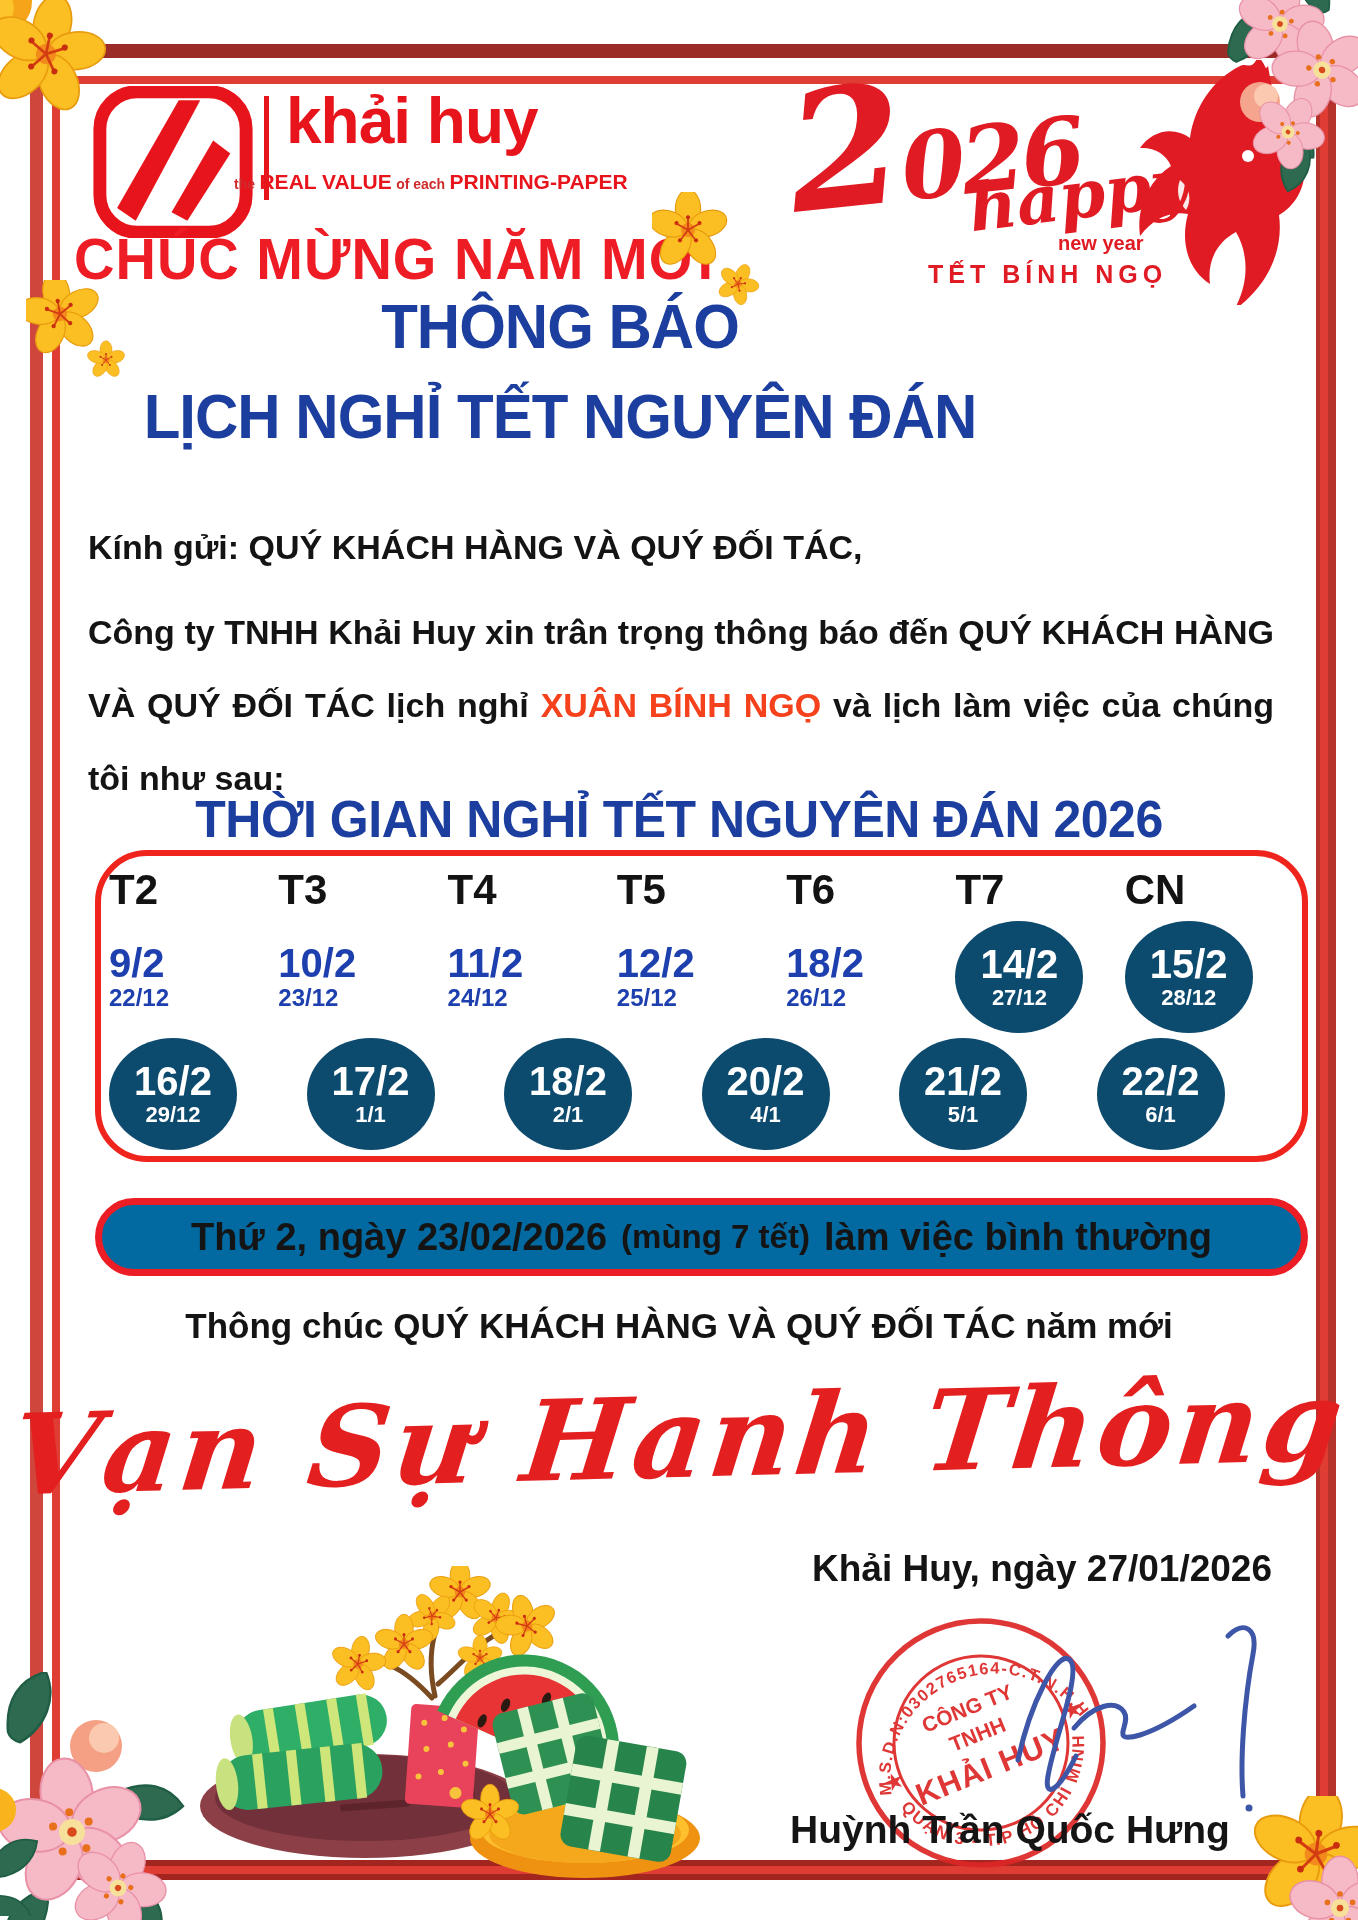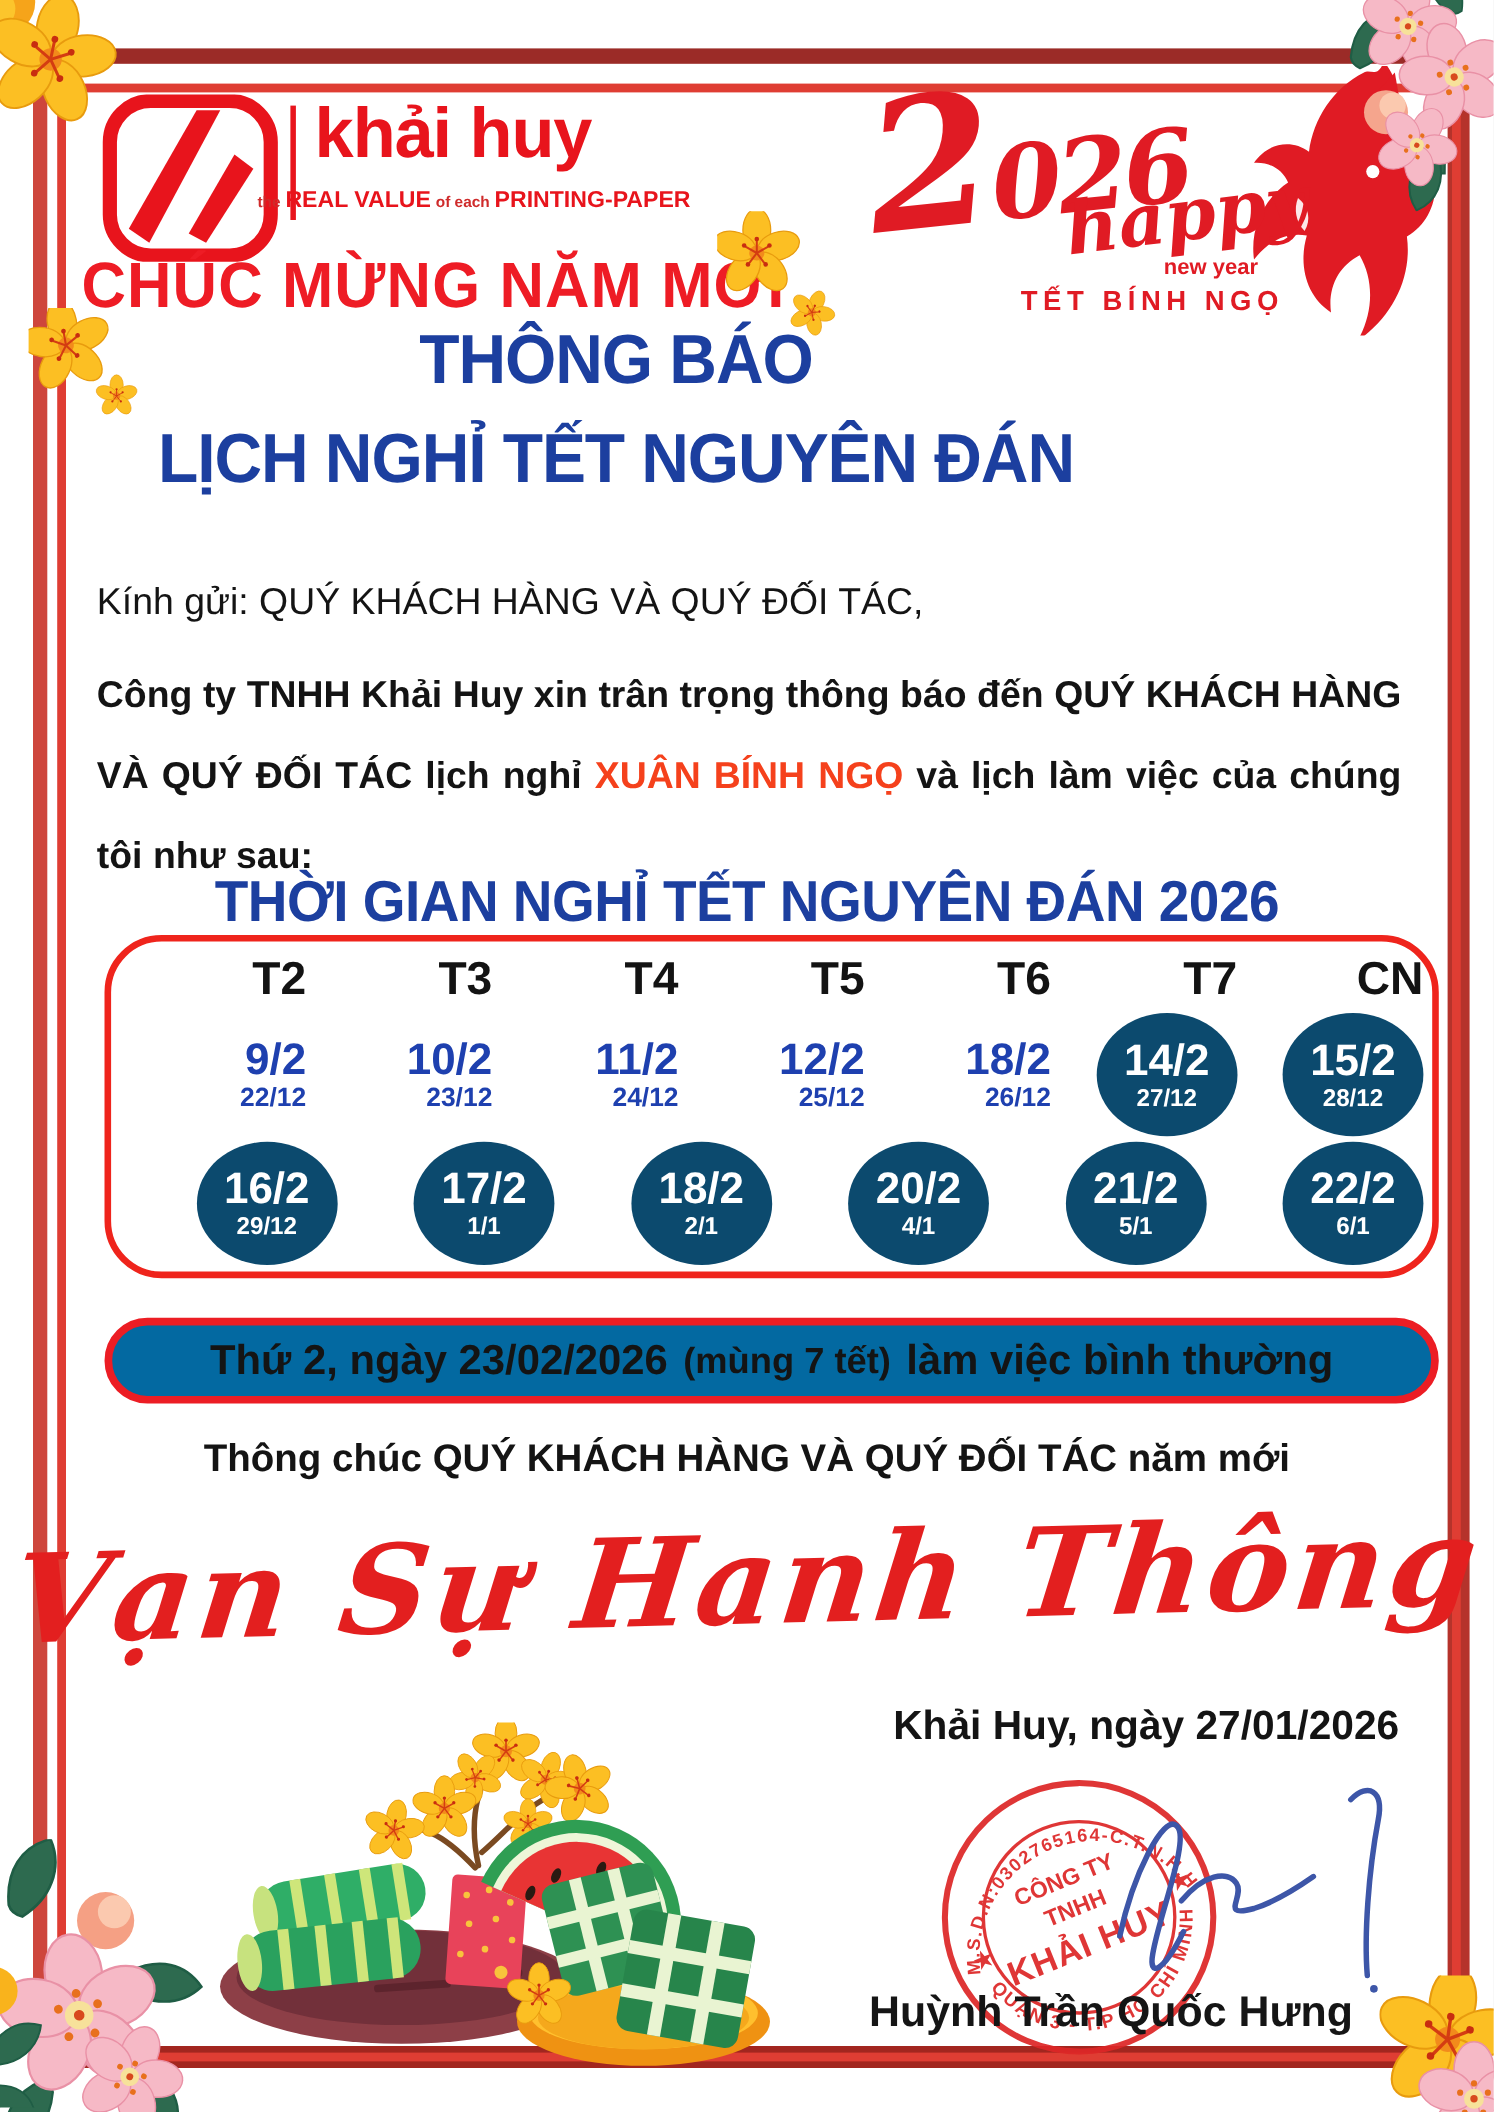--- a/index.html
+++ b/index.html
@@ -28,32 +28,32 @@
   .yb-year::first-letter{font-size:165px;}
   .yb-happy{position:absolute;left:198px;top:96px;font-family:"DejaVu Serif",serif;
     font-style:italic;font-weight:bold;font-size:66px;color:#e01b24;transform:rotate(-7deg);}
   .yb-newyear{position:absolute;left:288px;top:172px;font-size:20px;font-weight:bold;color:#e01b24;}
   .yb-tet{position:absolute;left:158px;top:200px;font-size:25px;font-weight:bold;color:#e01b24;letter-spacing:5px;}
   
   .title-block{left:0;width:1120px;text-align:center;color:#1c3f9f;font-weight:bold;
     font-size:60px;letter-spacing:-1px;transform:scaleY(1.05);}
   .t1{top:292px;} .t2{top:382px;}
   
-  .salut{left:88px;top:528px;font-size:34px;font-weight:normal;color:#141414;white-space:nowrap;}
+  .salut{left:88px;top:528px;font-size:34px;font-weight:bold;color:#141414;white-space:nowrap;}
   .para{left:88px;top:596px;width:1186px;font-size:34px;font-weight:bold;color:#141414;
     line-height:73px;text-align:justify;}
   .hl{color:#f5411c;}
   .sched-title{left:0;top:790px;width:1358px;text-align:center;font-size:50px;font-weight:bold;
     color:#1c3f9f;letter-spacing:-0.5px;transform:scaleY(1.05);}
   
   .cal{left:95px;top:850px;width:1213px;height:312px;border:6px solid #ef241c;
     border-radius:52px;box-sizing:border-box;padding:6px 8px 4px 8px;
     display:flex;flex-direction:column;background:#fff;}
   .cal-row{display:flex;flex:1;}
-  .cal-row>div{flex:1;display:flex;align-items:flex-end;justify-content:center;flex-direction:column;}
+  .cal-row>div{flex:1;display:flex;align-items:flex-start;justify-content:center;flex-direction:column;}
   .cal-h{font-size:42px;font-weight:bold;color:#131313;}
   .hrow{flex:0 0 56px;}
   .d-main{font-size:40px;font-weight:bold;line-height:1.05;}
   .d-sub{font-size:24px;font-weight:bold;line-height:1.15;}
   .blue{color:#1e40af;}
   .circle{width:128px;height:112px;background:#0c4a6e;border-radius:50%;color:#fff;
     display:flex;flex-direction:column;align-items:center;justify-content:center;}
   .circle .d-sub{font-size:22px;}
   
   .notice{left:95px;top:1198px;width:1213px;height:78px;border:7px solid #ec1d24;

